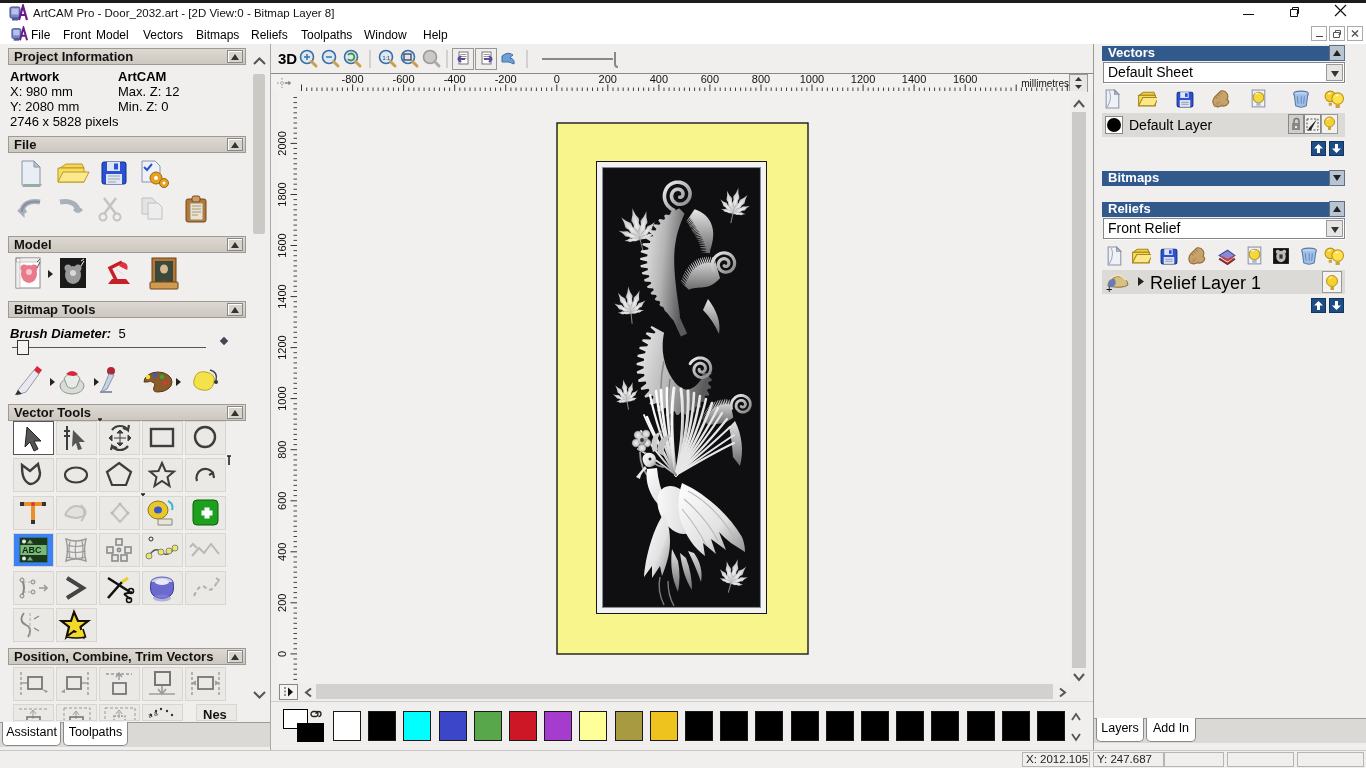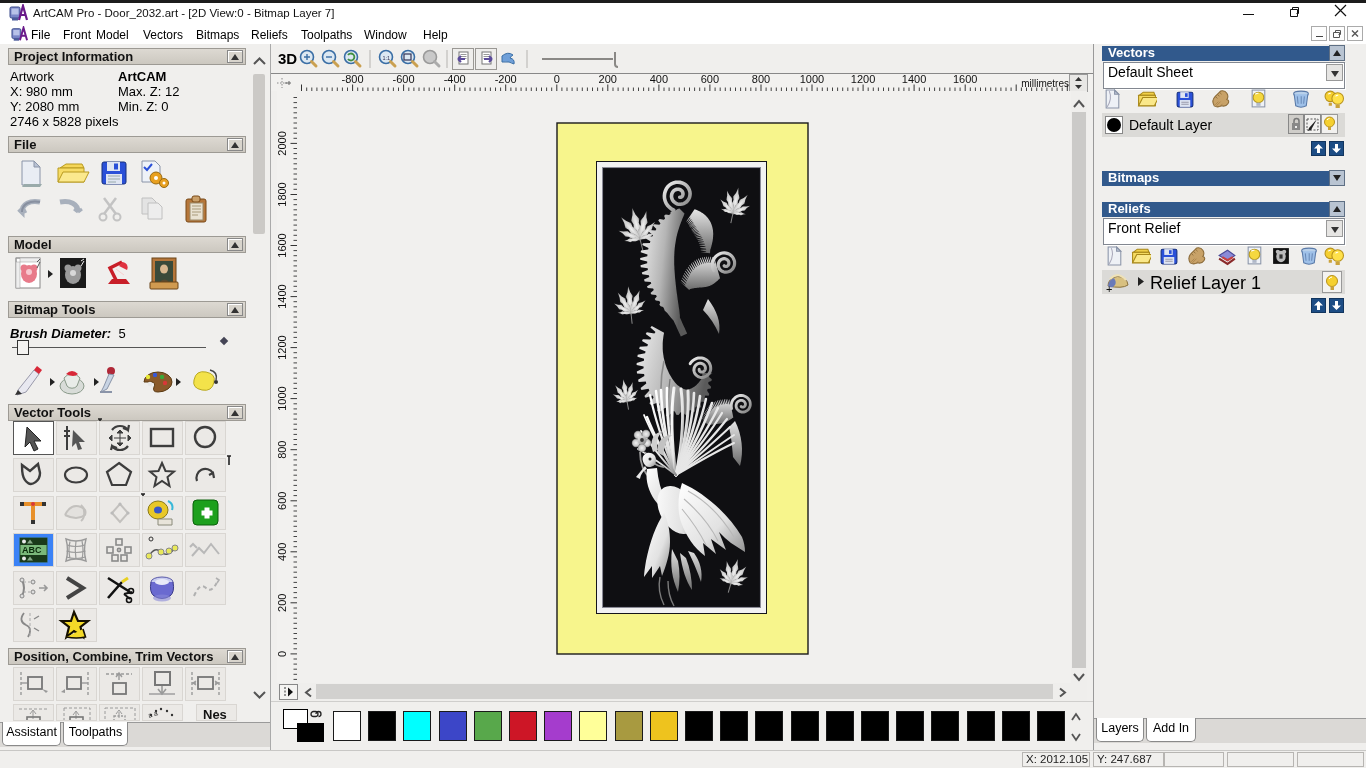--- a/index.html
+++ b/index.html
@@ -3,37 +3,37 @@
 *{margin:0;padding:0;box-sizing:border-box}
 html,body{width:1366px;height:768px;overflow:hidden}
 body{position:relative;font-family:"Liberation Sans",sans-serif;background:#f0efed;font-size:13px;color:#000}
 .a{position:absolute}
 .hdr{position:absolute;left:8px;width:238px;height:17px;background:linear-gradient(#ddd9d2,#ccc8c0);border:1px solid #9d9a94;font-weight:bold;font-size:13px;line-height:15px;padding-left:5px;color:#111}
 .hbtn{position:absolute;top:1px;right:2px;width:16px;height:13px;background:#d8d4cc;border:1px solid #888;box-shadow:inset 1px 1px 0 #fff;text-align:center}
 .tri-up{display:block;width:0;height:0;border-left:4px solid transparent;border-right:4px solid transparent;border-bottom:6px solid #333;margin:3px auto 0}
 .tri-dn{display:block;width:0;height:0;border-left:4px solid transparent;border-right:4px solid transparent;border-top:6px solid #333;margin:3px auto 0}
 .bhdr{position:absolute;left:1102px;width:243px;height:15px;background:#31598c;color:#fff;font-weight:bold;font-size:13px;line-height:14px;padding-left:6px}
 .bhbtn{position:absolute;top:-1px;right:-16px;width:16px;height:16px;background:#b9c4d2;border:1px solid #5e6f84;text-align:center}
-.combo{position:absolute;left:1103px;width:242px;height:27px;background:#fff;border:1px solid #828790;box-shadow:1px 1px 0 #fff;font-size:14px;line-height:19px;padding-left:4px}
+.combo{position:absolute;left:1103px;width:242px;height:21px;background:#fff;border:1px solid #828790;box-shadow:1px 1px 0 #fff;font-size:14px;line-height:19px;padding-left:4px}
 .cbtn{position:absolute;top:1px;right:1px;width:17px;height:17px;background:#e6e5e3;border:1px solid #999;}
 .tabrow{position:absolute;height:25px;background:#dbd9d6;border-top:1px solid #9a9a9a}
 .tab{position:absolute;height:24px;background:#fff;border:1px solid #8a8a8a;border-top:none;border-radius:0 0 5px 5px;font-size:12.5px;text-align:center;line-height:21px;padding:0 2px;white-space:nowrap;overflow:hidden}
 .sbox{position:absolute;top:752px;height:15px;border:1px solid #b7b5b2;font-size:11.5px;line-height:13px;padding-left:3px;color:#222;white-space:nowrap;overflow:hidden}
 </style></head>
 <body>
 
 <div class="a" style="left:0;top:0;width:1366px;height:3px;background:#1c1c1c"></div>
 <div class="a" style="left:0;top:3px;width:1366px;height:21px;background:#fff"></div>
 <div class="a" style="left:9px;top:4px;width:19px;height:18px"><svg width="19" height="18" viewBox="0 0 19 18">
 <rect x="1" y="3" width="10" height="11" rx="1.5" fill="#7a86c8" stroke="#3a4a8a"></rect>
 <rect x="2.5" y="4.5" width="7" height="6" fill="#b8c2e8"></rect>
 <rect x="3" y="14" width="6" height="2.5" fill="#4a5a9a"></rect>
 <path d="M10 16 L14 2 L18 16 M11.8 11 h4.4" fill="none" stroke="#6a1a8a" stroke-width="2.2"></path>
 </svg></div>
-<div class="a" style="left:33px;top:7px;font-size:11.5px;color:#111">ArtCAM Pro - Door_2032.art - [2D View:0 - Bitmap Layer 7]</div>
+<div class="a" style="left:33px;top:7px;font-size:11.5px;color:#111">ArtCAM Pro - Door_2032.art - [2D View:0 - Bitmap Layer 8]</div>
 <div class="a" style="left:1243px;top:14px;width:11px;height:1px;background:#111"></div>
 <svg class="a" style="left:1288px;top:6px" width="12" height="12" viewBox="0 0 12 12">
     <path d="M2.5 3.5h7v7h-7z M4.5 3.5v-2h6v6h-2" fill="none" stroke="#111"></path>
   </svg>
 <svg class="a" style="left:1334px;top:4px" width="13" height="13" viewBox="0 0 13 13">
     <path d="M1 1 L12 12 M12 1 L1 12" stroke="#111" stroke-width="1.2"></path>
   </svg>
 
 <div class="a" style="left:0;top:24px;width:1366px;height:20px;background:#fff"></div>
 <div class="a" style="left:11px;top:26px;width:17px;height:16px"><svg width="17" height="16" viewBox="0 0 19 18">
@@ -58,21 +58,21 @@
       <path d="M3.5 5.5h6v5h-6z M5.5 5.5v-2h5v4h-2" fill="none" stroke="#555"></path>
     </svg></div>
 <div class="a" style="left:1347px;top:26px;width:16px;height:15px;border:1px solid #aaa;background:#fdfdfd"><svg width="14" height="13">
       <path d="M4 3.5 L10 9.5 M10 3.5 L4 9.5" stroke="#555" stroke-width="1.4"></path>
     </svg></div>
 
 <div class="a" style="left:0;top:44px;width:270px;height:706px;background:#f0efed"></div>
 <div class="hdr" style="top:48px">Project Information<span class="hbtn">
       <span class="tri-up"></span>
     </span></div>
-<div class="a" style="left:10px;top:69px;font-weight:normal">Artwork</div>
+<div class="a" style="left:10px;top:69px;font-weight:bold">Artwork</div>
 <div class="a" style="left:118px;top:69px;font-weight:bold">ArtCAM</div>
 <div class="a" style="left:10px;top:84px">X: 980 mm</div>
 <div class="a" style="left:118px;top:84px">Max. Z: 12</div>
 <div class="a" style="left:10px;top:99px">Y: 2080 mm</div>
 <div class="a" style="left:118px;top:99px">Min. Z: 0</div>
 <div class="a" style="left:10px;top:114px">2746 x 5828 pixels</div>
 <div class="hdr" style="top:136px">File<span class="hbtn">
       <span class="tri-up"></span>
     </span></div>
 <div class="a" style="left:14px;top:158px">

